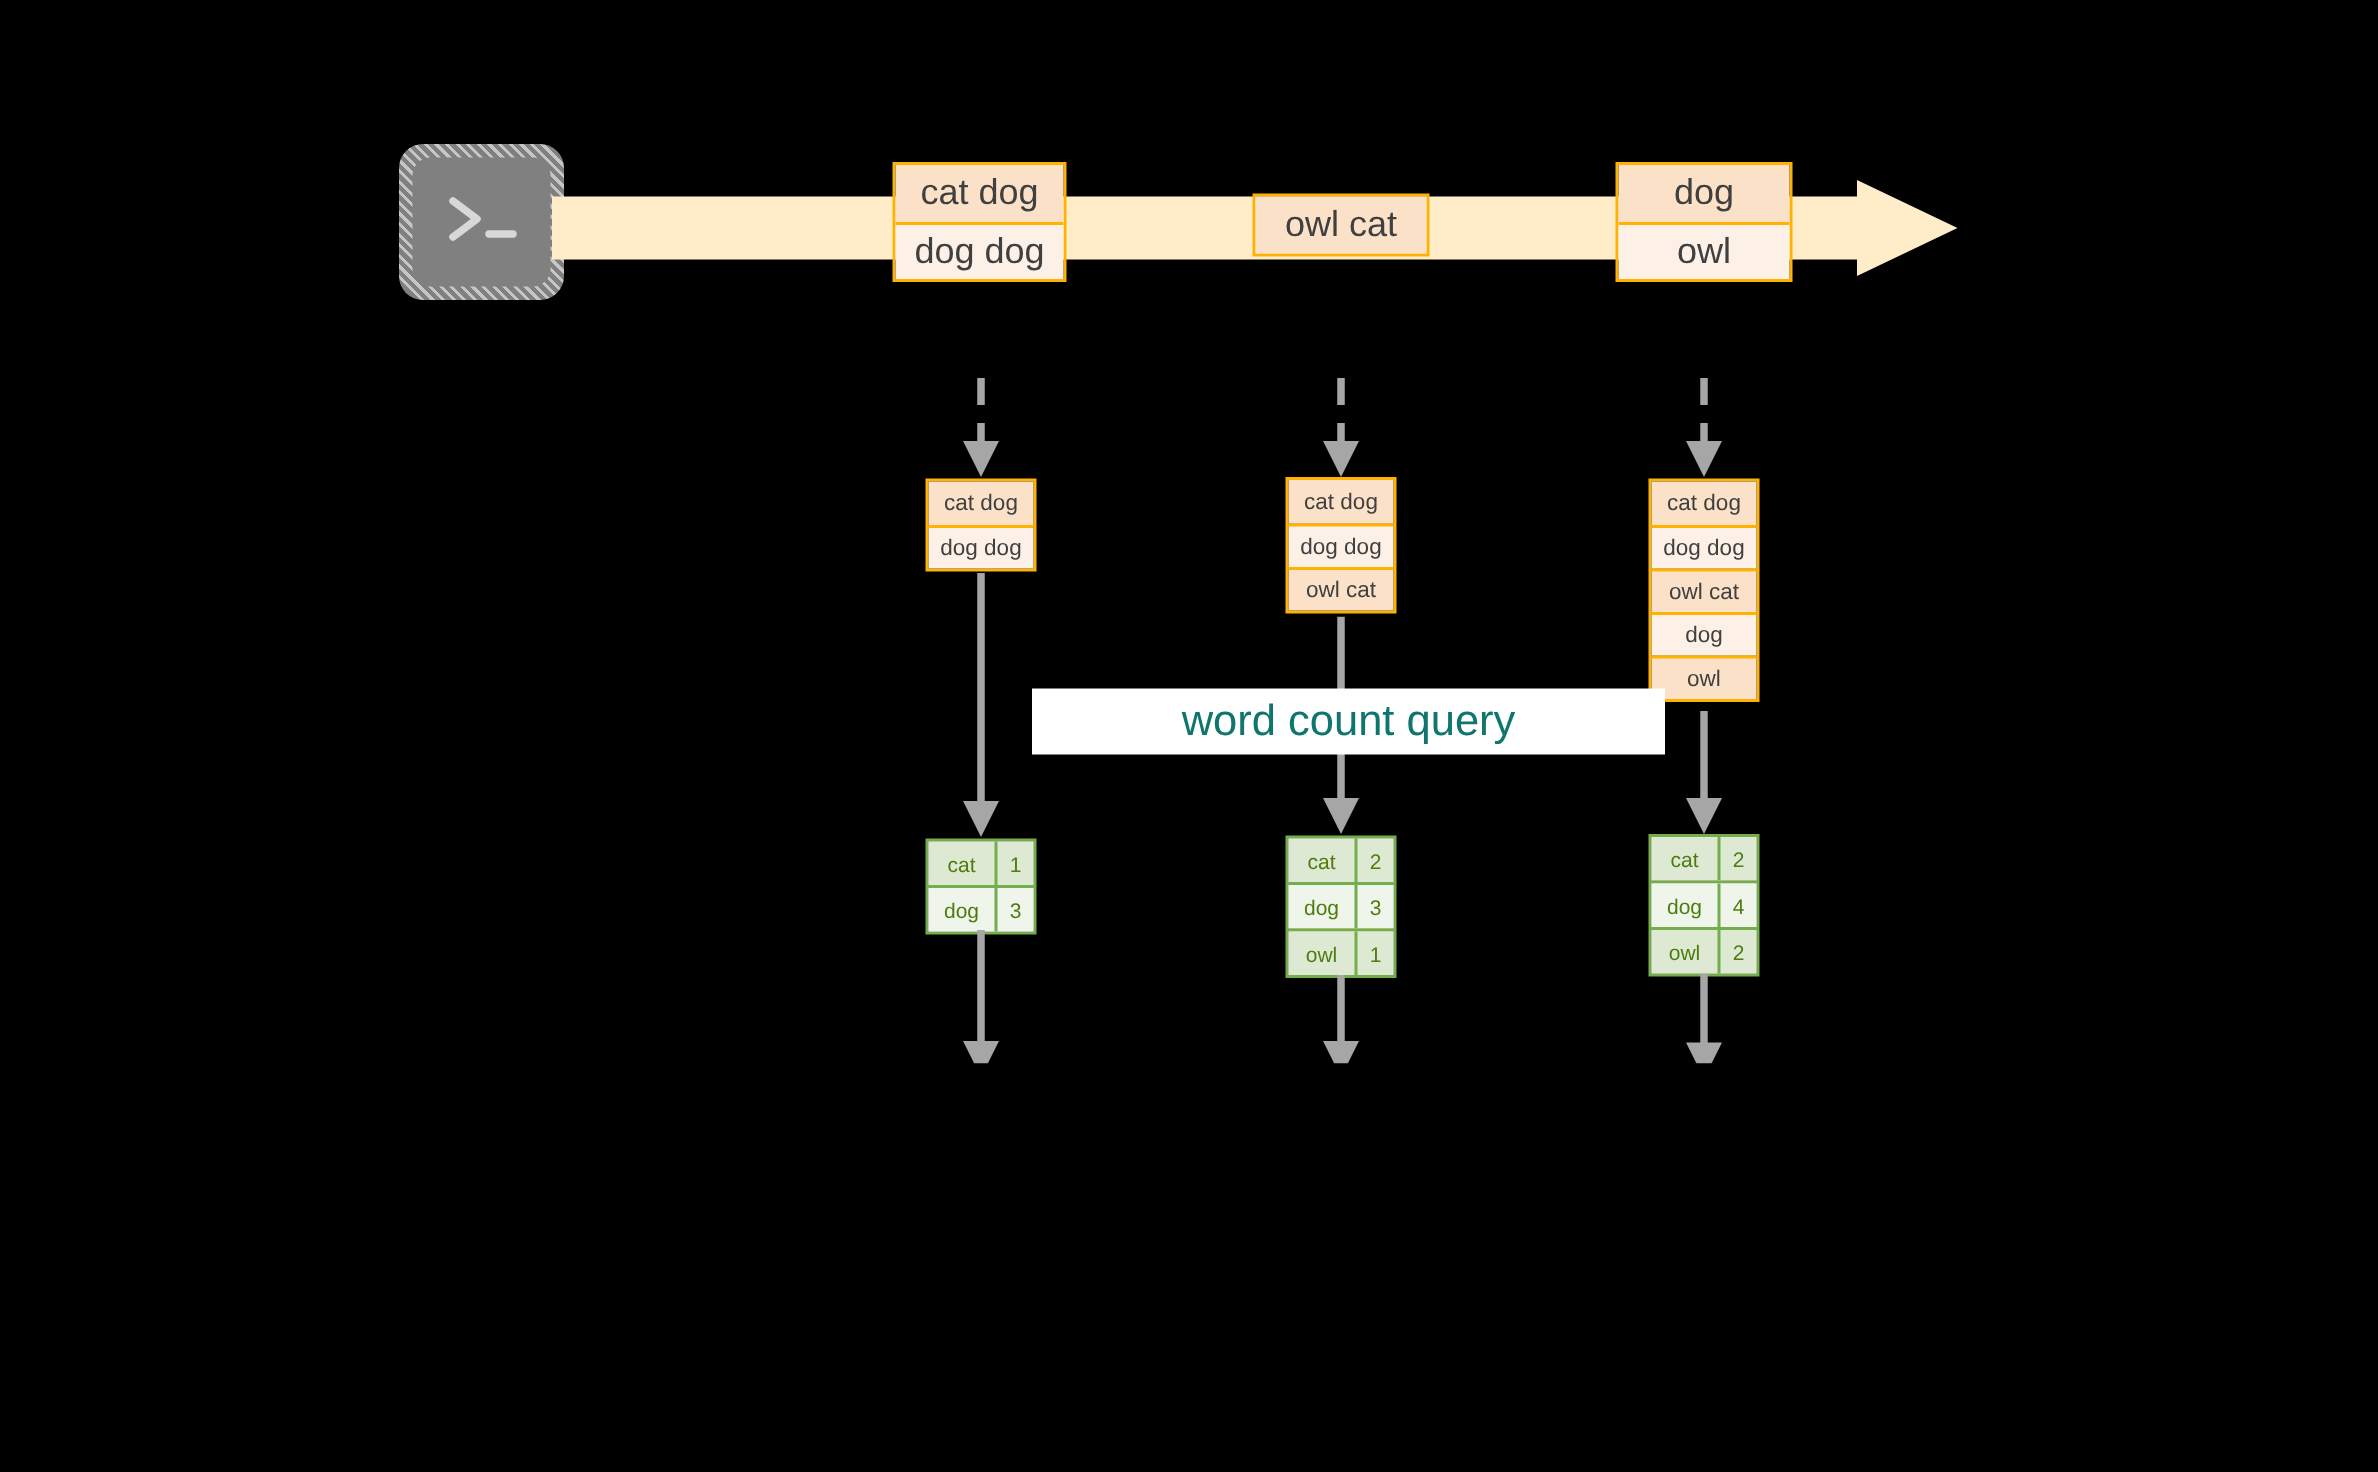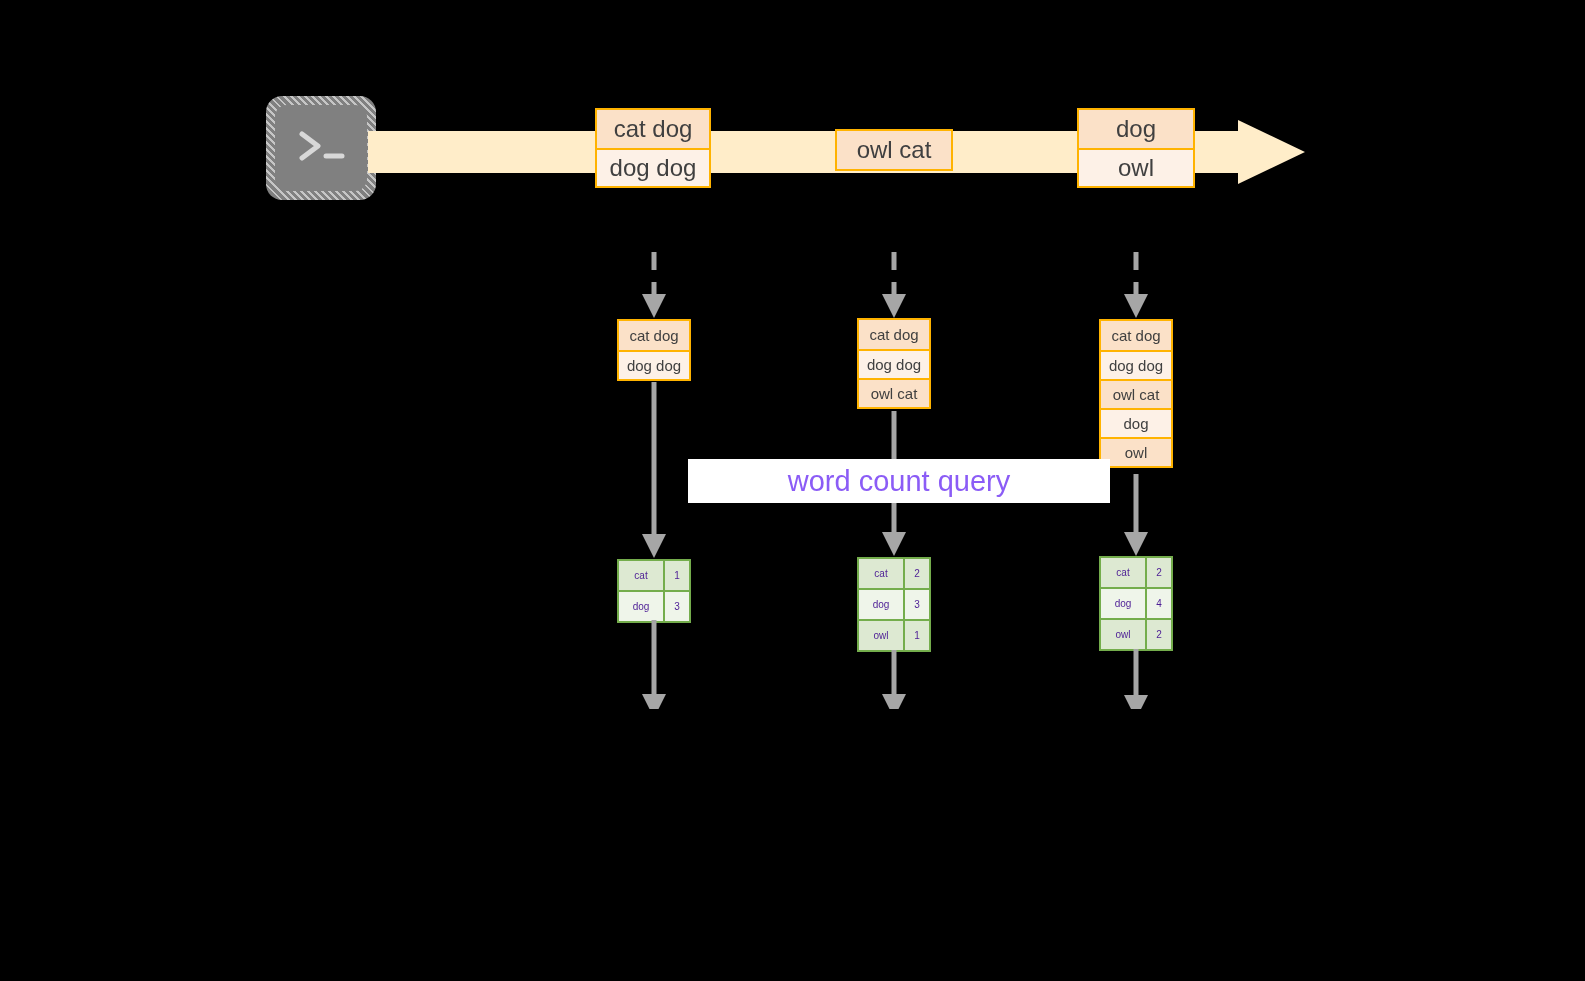--- a/index.html
+++ b/index.html
@@ -76,40 +76,40 @@
   .res-row {
     display: flex;
     height: 29px;
   }
   .res-row + .res-row { border-top: 2px solid #74AD4C; }
   .res-cell {
     box-sizing: border-box;
     display: flex;
     align-items: center;
     justify-content: center;
-    font-size: 10px;
-    color: #4c1d95;
+    font-size: 14px;
+    color: #4d7c0f;
     white-space: nowrap;
   }
   .res-cell.key { width: 44px; }
   .res-cell.val { width: 26px; border-left: 2px solid #74AD4C; }
   .res-row.shade-a .res-cell { background: #DDE9D2; }
   .res-row.shade-b .res-cell { background: #EFF5EA; }
 
   
   .conn { position: absolute; }
 
   
   .query-label {
     position: absolute;
     background: #FFFFFF;
     display: flex;
     align-items: center;
     justify-content: center;
-    color: #8b5cf6;
+    color: #0f766e;
     font-size: 29px;
     white-space: nowrap;
   }
 </style>
 </head>
 <body>
 
 <div id="canvas">
 
   <div class="term" style="left:266px; top:96px; width:110px; height:104px; border-radius:16px;">

